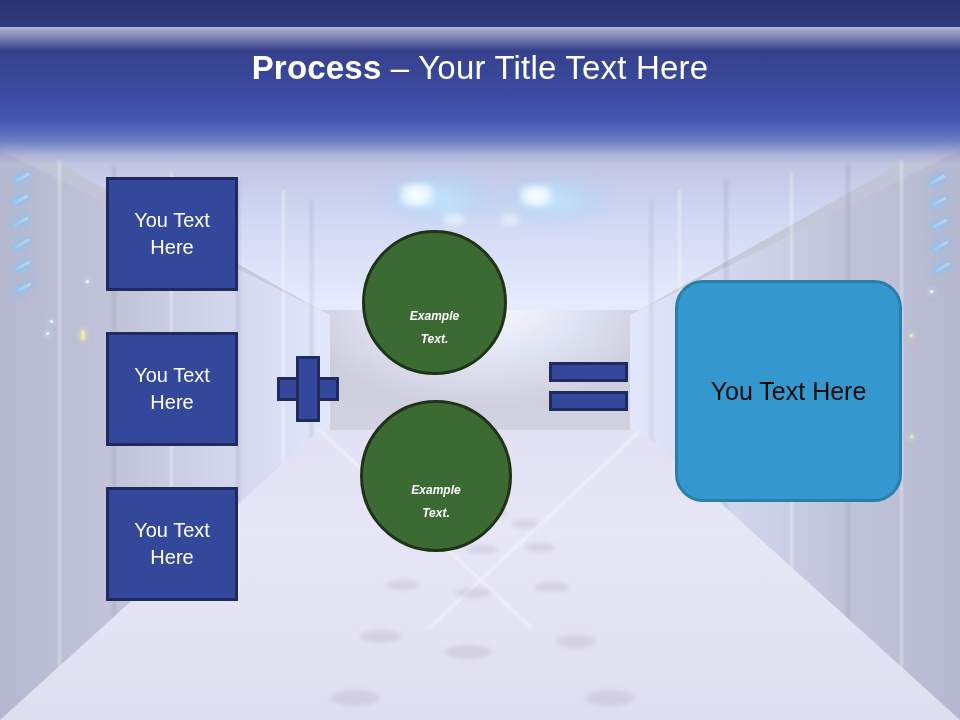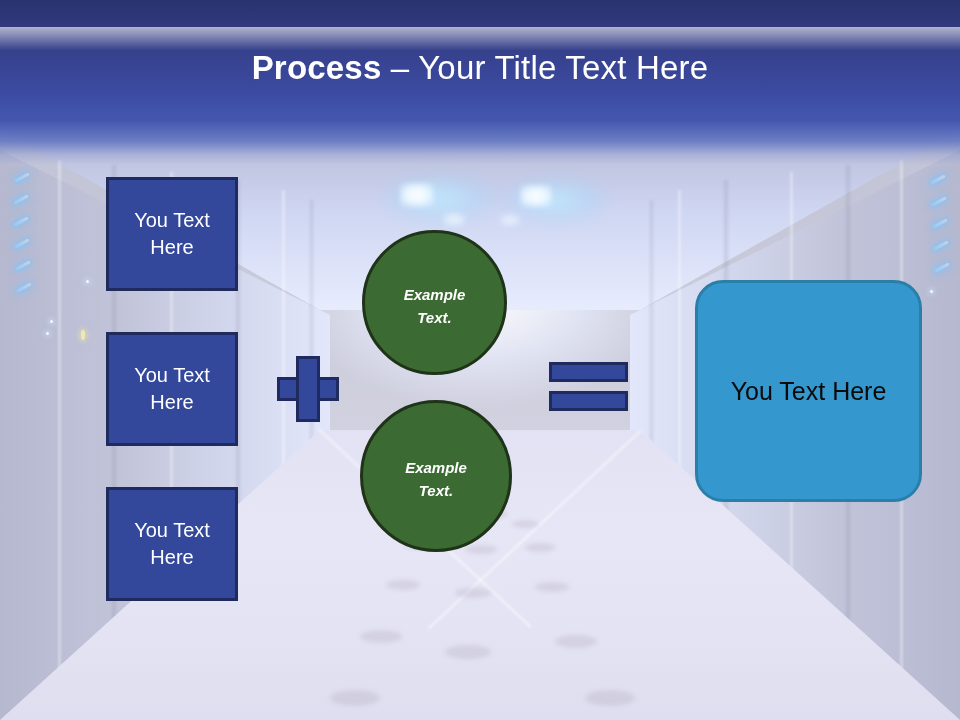--- a/index.html
+++ b/index.html
@@ -133,43 +133,42 @@
     font-weight: 400;
   }
 
   .green-circle {
     position: absolute;
     border-radius: 50%;
     background: #3B6B33;
     border: 3px solid #1E3318;
     box-sizing: border-box;
     display: flex; flex-direction: column;
-    align-items: center; justify-content: flex-start;
+    align-items: center; justify-content: center;
     color: #ffffff;
-    font-size: 15px;
+    font-size: 12px;
     line-height: 23px;
     font-weight: 700;
     font-style: italic;
     text-align: center;
   }
   .green-circle .gc-inner { margin-top: 36%; }
 
   .cyan-box {
     position: absolute;
     left: 675px; top: 280px; width: 227px; height: 222px;
     background: #3498CF;
     border: 3px solid #2A7FA8;
     border-radius: 28px;
     box-sizing: border-box;
     display: flex; align-items: center; justify-content: center;
     color: #0a0a0a;
     font-size: 25px;
     font-weight: 400;
     text-align: right;
-    margin-left: 20px;
   }
 
   
   .plus { position: absolute; left: 277px; top: 356px; width: 62px; height: 66px; }
   .plus .bar {
     position: absolute;
     background: #33479B;
     border: 3px solid #1F2A5E;
     box-sizing: border-box;
   }

